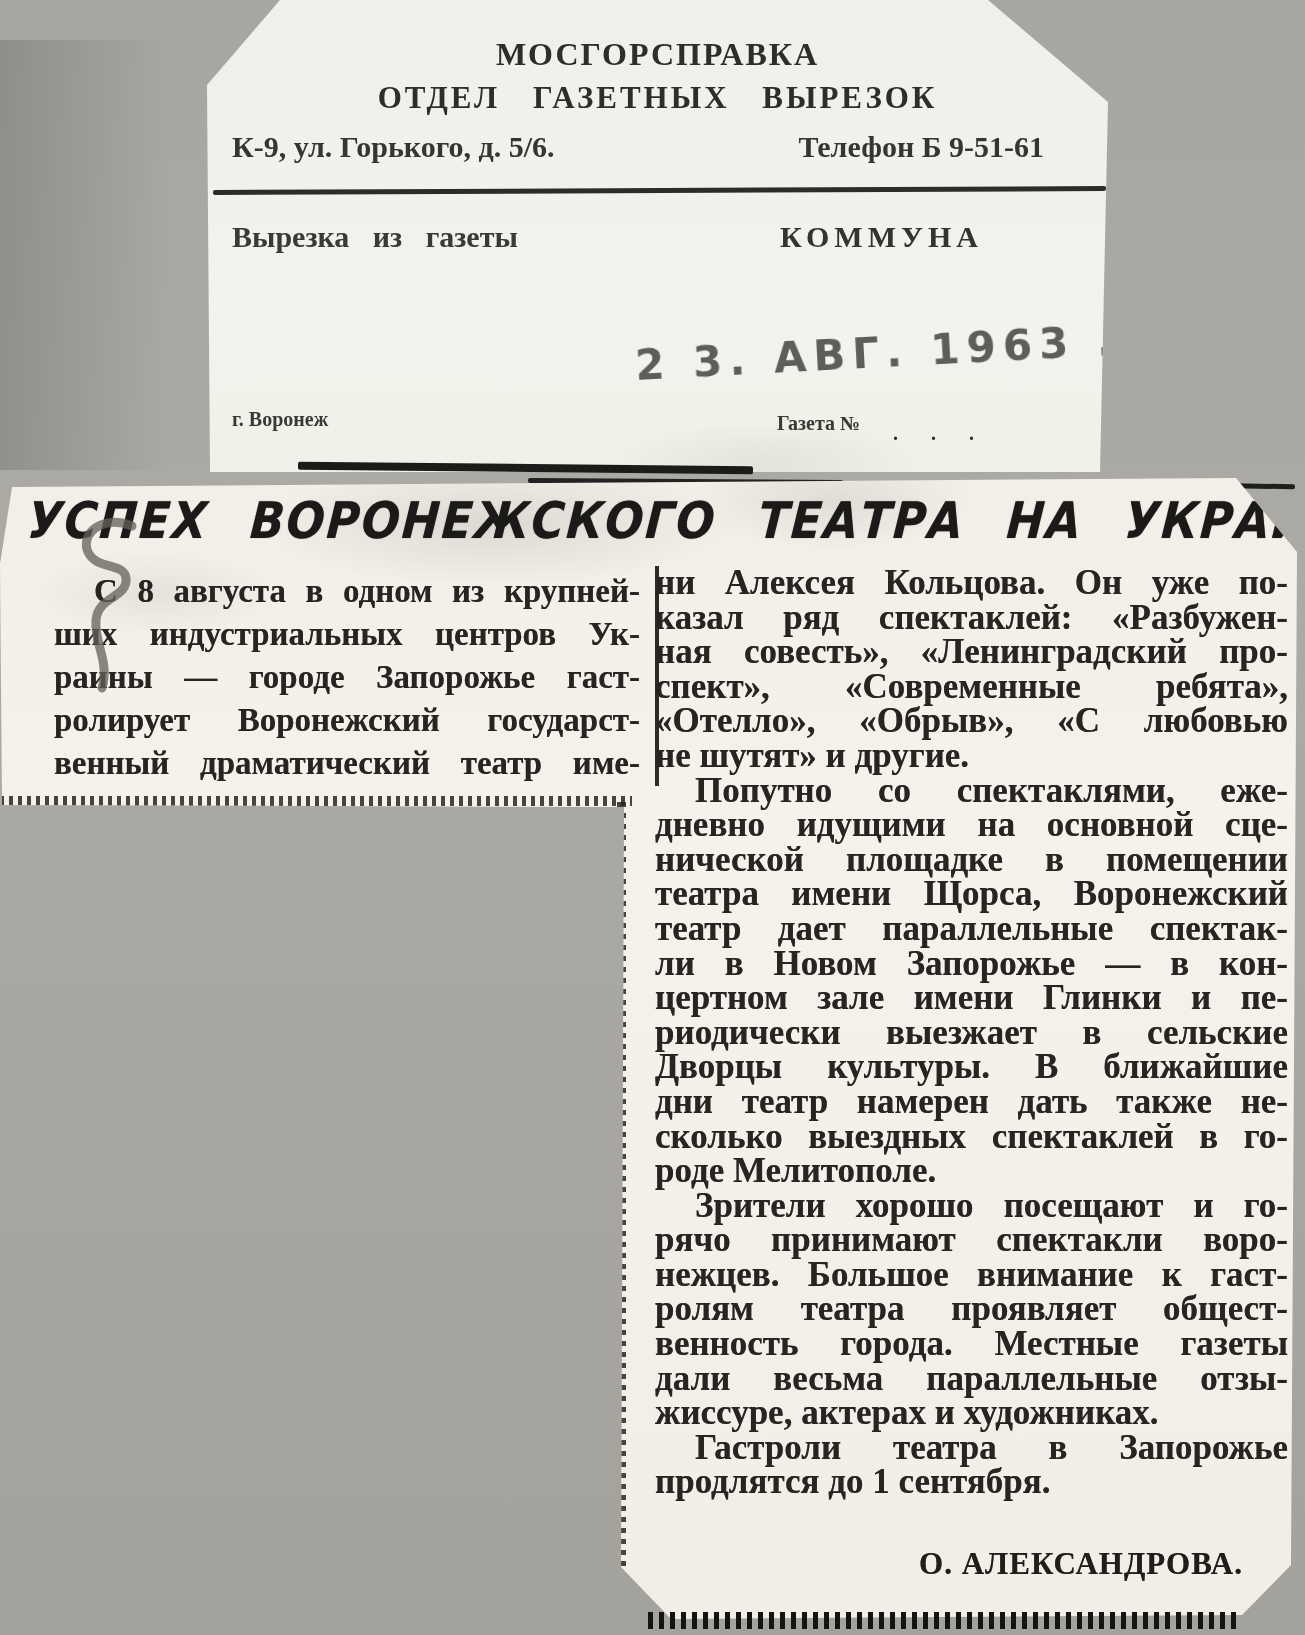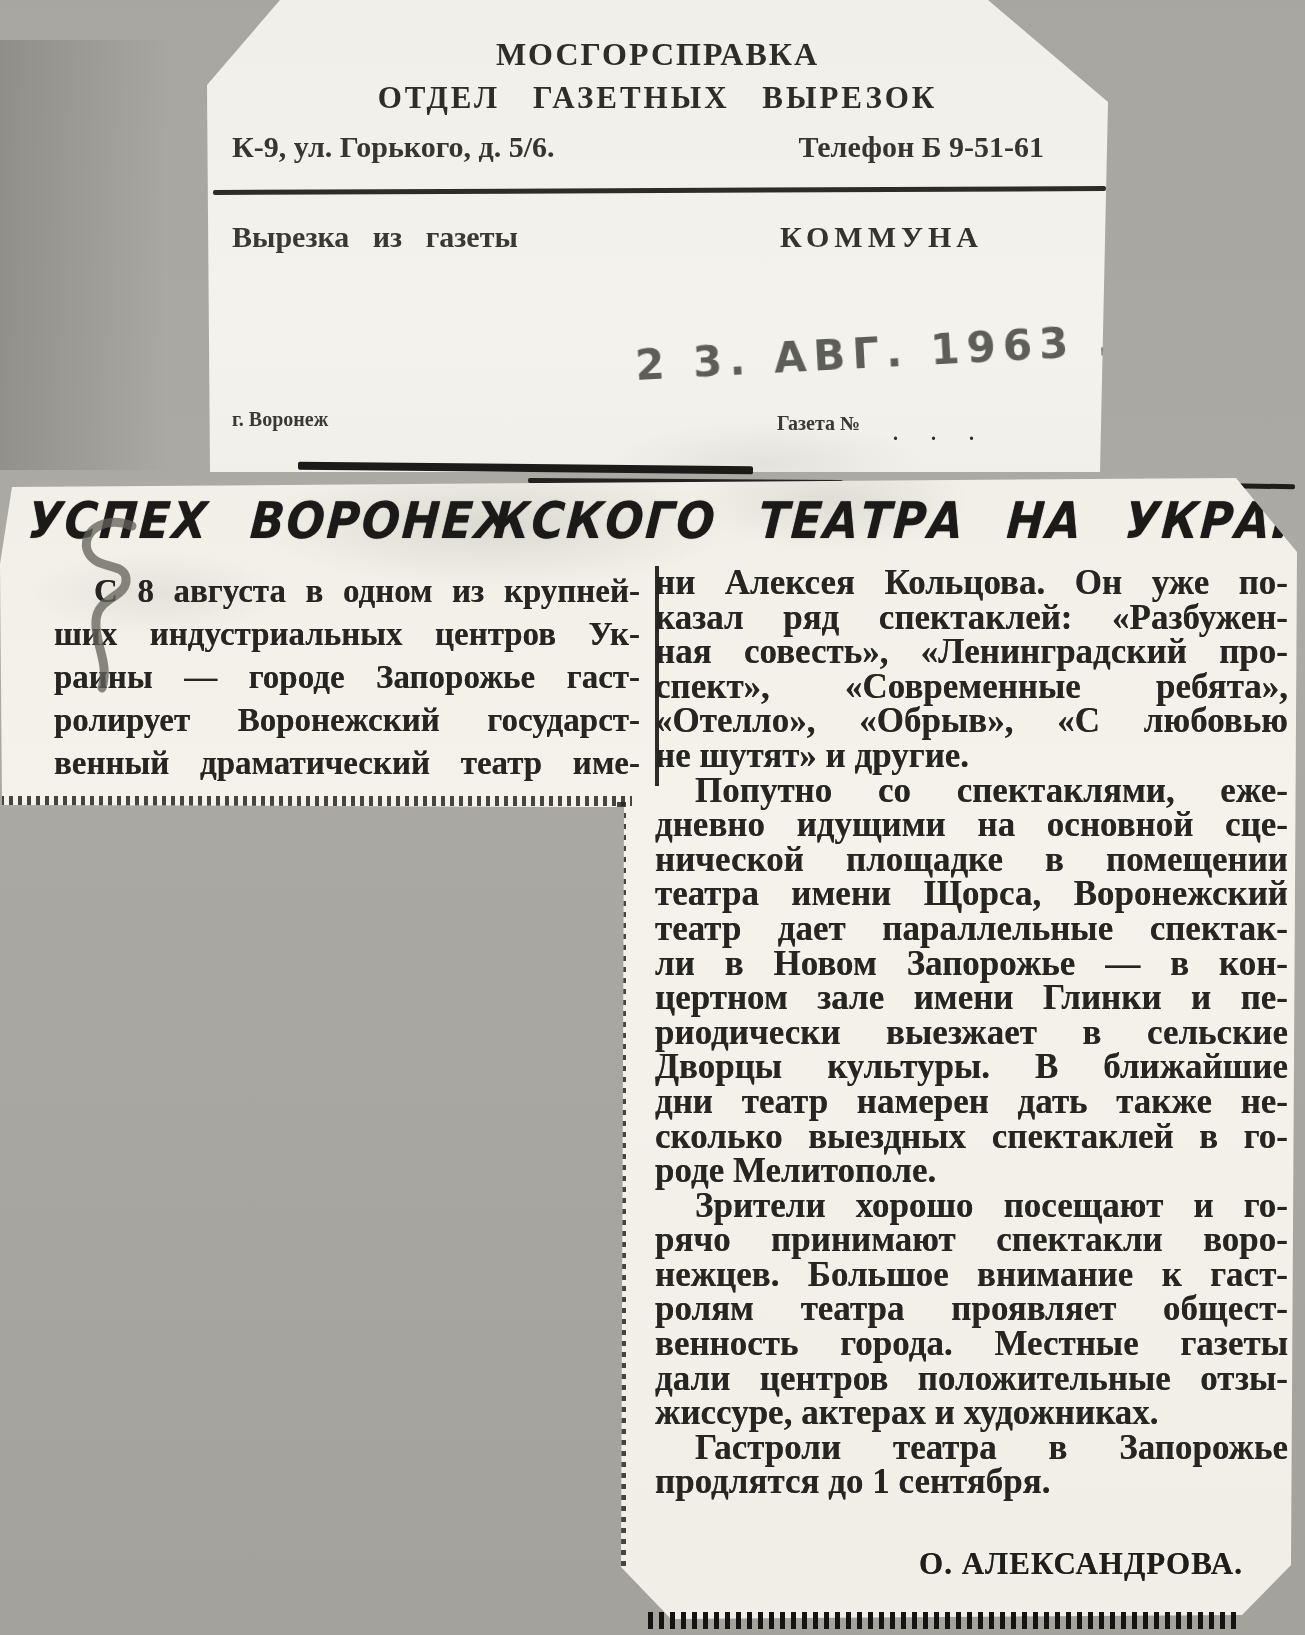--- a/index.html
+++ b/index.html
@@ -155,21 +155,21 @@
         <div class="tl">риодически выезжает в сельские</div>
         <div class="tl">Дворцы культуры.  В ближайшие</div>
         <div class="tl">дни театр намерен дать также не-</div>
         <div class="tl">сколько выездных спектаклей в го-</div>
         <div class="tl end">роде Мелитополе.</div>
         <div class="tl ind">Зрители хорошо посещают и го-</div>
         <div class="tl">рячо принимают  спектакли воро-</div>
         <div class="tl">нежцев. Большое внимание к гаст-</div>
         <div class="tl">ролям  театра проявляет  общест-</div>
         <div class="tl">венность города.  Местные газеты</div>
-        <div class="tl">дали центров положительные отзы-</div>
+        <div class="tl">дали весьма параллельные отзы-</div>
         <div class="tl end">жиссуре, актерах и художниках.</div>
         <div class="tl ind">Гастроли  театра в  Запорожье</div>
         <div class="tl end">продлятся до 1 сентября.</div>
       </div>
     <div class="byline">О. АЛЕКСАНДРОВА.</div>
     <div class="perf-h"></div>
     <div class="perf-v"></div>
   </div>
 
   <div class="perf-bottom"></div>

